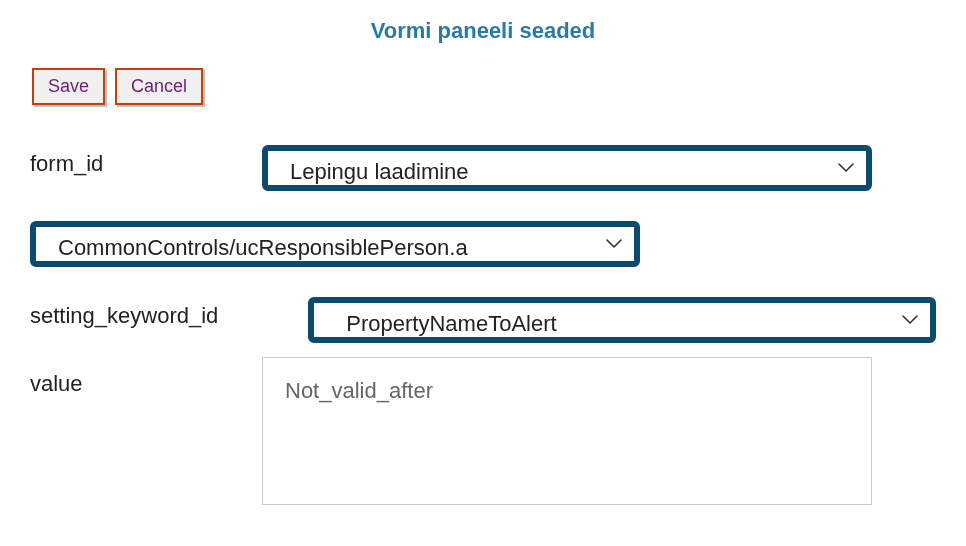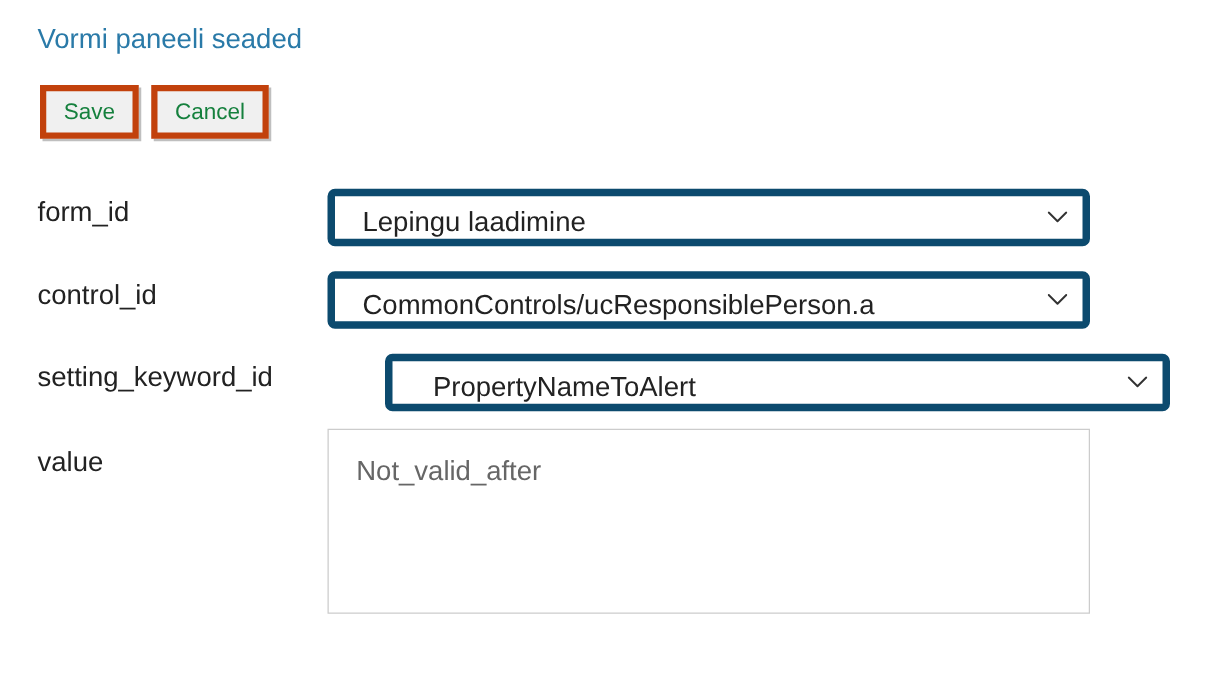--- a/index.html
+++ b/index.html
@@ -10,44 +10,45 @@
     body {
       font-family: Verdana, Geneva, sans-serif;
       font-size: 20px;
       color: #222;
       background: #fff;
       padding: 18px 30px;
       width: 966px;
     }
     .page-title {
       color: #2a7aa8;
-      font-weight: 400;
+      font-weight: 700;
       font-size: 22px;
       margin-bottom: 24px;
+      text-align: center;
     }
     .button-row {
       display: flex;
       gap: 10px;
       margin-bottom: 40px;
       margin-left: 2px;
     }
     .btn {
       background: #f0f0f0;
-      border: 5px solid #c2410c;
+      border: 2px solid #c2410c;
       box-shadow: 2px 2px 0 0 rgba(0,0,0,0.25);
       padding: 6px 14px;
       font-family: Verdana, Geneva, sans-serif;
       font-size: 18px;
-      color: #15803d;
+      color: #701a75;
       cursor: pointer;
     }
     .form-row {
       display: flex;
       align-items: flex-start;
-      margin-bottom: 20px;
+      margin-bottom: 30px;
     }
     .form-label {
       width: 232px;
       font-size: 22px;
       color: #222;
       padding-top: 6px;
     }
     .select-wrap {
       position: relative;
       width: 610px;
@@ -121,21 +122,20 @@
     <div class="select">Lepingu laadimine</div>
     <span class="chevron">
       <svg width="16" height="10" viewBox="0 0 16 10">
           <path d="M1 1 L8 8 L15 1" stroke="#333" stroke-width="1.6" fill="none" stroke-linecap="round" stroke-linejoin="round"></path>
         </svg>
     </span>
   </div>
 </div>
 
 <div class="form-row">
-  <div class="form-label">control_id</div>
   <div class="select-wrap">
     <div class="select">CommonControls/ucResponsiblePerson.a</div>
     <span class="chevron">
       <svg width="16" height="10" viewBox="0 0 16 10">
           <path d="M1 1 L8 8 L15 1" stroke="#333" stroke-width="1.6" fill="none" stroke-linecap="round" stroke-linejoin="round"></path>
         </svg>
     </span>
   </div>
 </div>
 

